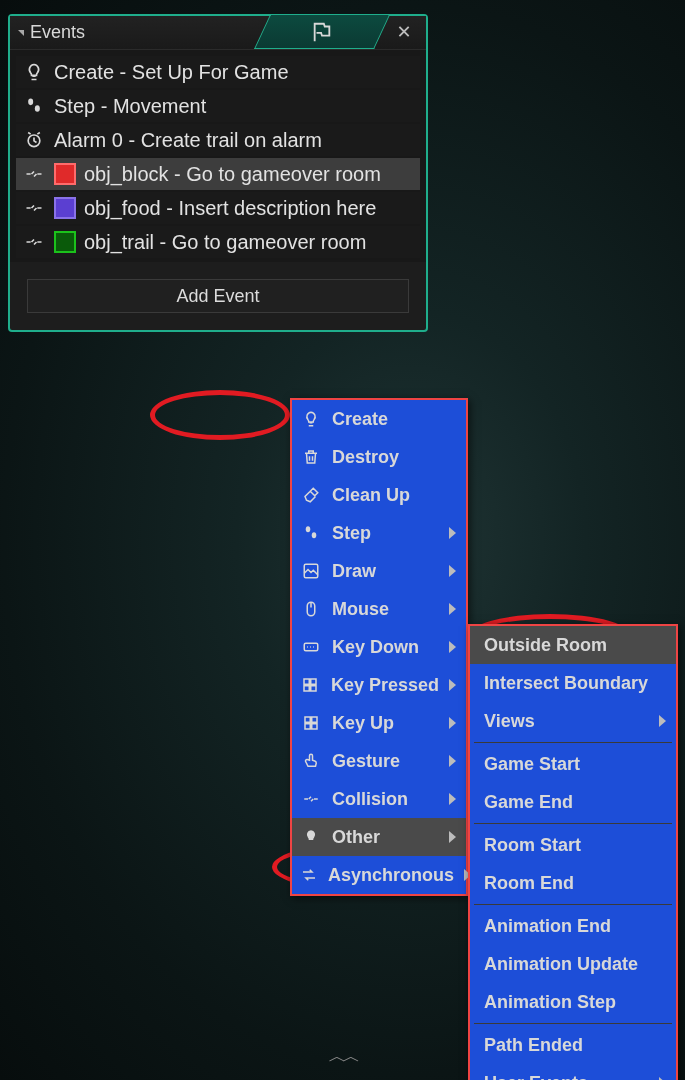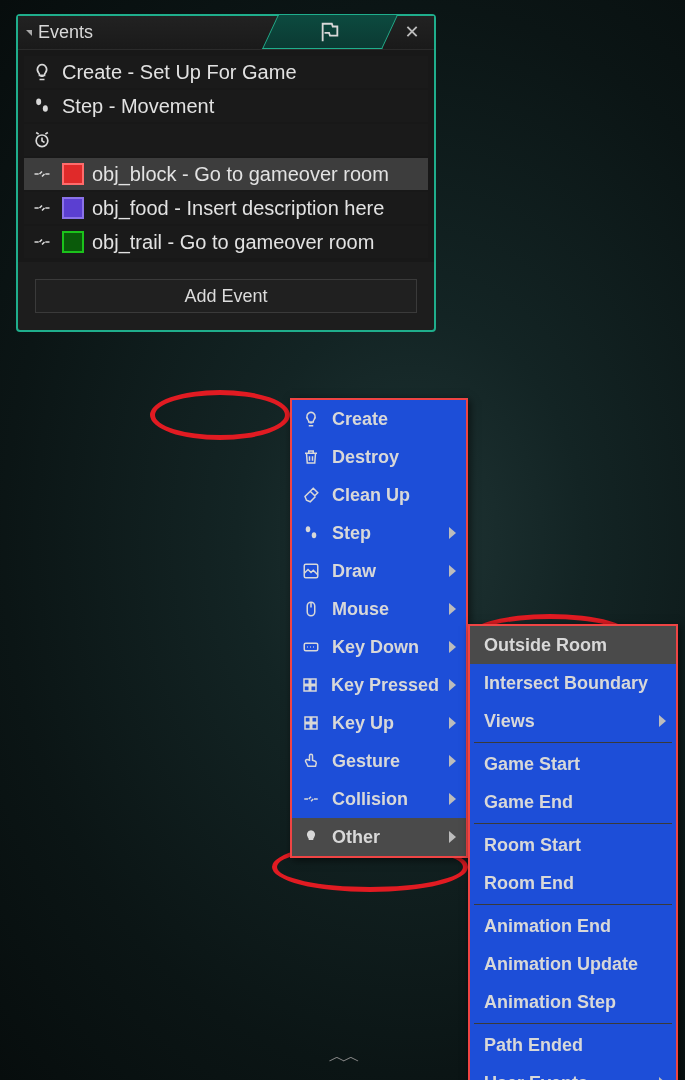--- a/index.html
+++ b/index.html
@@ -8,21 +8,21 @@
     height: 1080px;
     background: radial-gradient(ellipse at 60% 50%, #1f3434 0%, #132424 30%, #0b1515 70%, #070d0d 100%);
     color: #cfcfcf;
     position: relative;
     overflow: hidden;
   }
 
   
   .events-panel {
     position: absolute;
-    left: 16px;
+    left: 8px;
     top: 14px;
     width: 420px;
     border: 2px solid #1fae8c;
     border-radius: 4px;
     background: #1d1d1d;
   }
   .events-header {
     position: relative;
     height: 34px;
     display: flex;
@@ -202,20 +202,21 @@
       </span>
       <span>Step - Movement</span>
     </div>
     <div class="event-row">
       <span class="ev-icon">
         <svg width="20" height="20" viewBox="0 0 24 24" fill="none" stroke="#d8d8d8" stroke-width="2">
             <circle cx="12" cy="13" r="7"></circle>
             <path d="M12 9v4l3 2M5 3l3 2M19 3l-3 2"></path>
           </svg>
       </span>
+      <span>Alarm 0 - Create trail on alarm</span>
     </div>
     <div class="event-row selected">
       <span class="ev-icon">
         <svg width="20" height="20" viewBox="0 0 24 24" fill="none" stroke="#d8d8d8" stroke-width="2">
             <path d="M3 12h5M16 12h5M9 12l3-3M15 12l-3 3"></path>
           </svg>
       </span>
       <span class="sq" style="background:#e02a2a;border-color:#ff6b6b"></span>
       <span>obj_block - Go to gameover room</span>
     </div>
@@ -357,20 +358,29 @@
     </div>
     <div class="menu-item highlight">
       <span class="mi-icon">
         <svg width="18" height="18" viewBox="0 0 24 24" fill="#d8d8d8">
           <path d="M9 21h6M10 17h4M12 3a6 6 0 0 0-4 10c1 1 1 2 1 3h6c0-1 0-2 1-3a6 6 0 0 0-4-10z"></path>
         </svg>
       </span>
       <span class="mi-label">Other</span>
       <span class="mi-arrow"></span>
     </div>
+    <div class="menu-item">
+      <span class="mi-icon">
+        <svg width="18" height="18" viewBox="0 0 24 24" fill="none" stroke="#d8d8d8" stroke-width="2">
+          <path d="M4 8h12l-3-3M20 16H8l3 3"></path>
+        </svg>
+      </span>
+      <span class="mi-label">Asynchronous</span>
+      <span class="mi-arrow"></span>
+    </div>
   </div>
 
 <div class="menu submenu" id="sub-menu" style="left:468px;top:624px;width:210px">
 <div class="menu-item highlight">
       <span class="mi-label">Outside Room</span>
     </div>
     <div class="menu-item">
       <span class="mi-label">Intersect Boundary</span>
     </div>
     <div class="menu-item">

